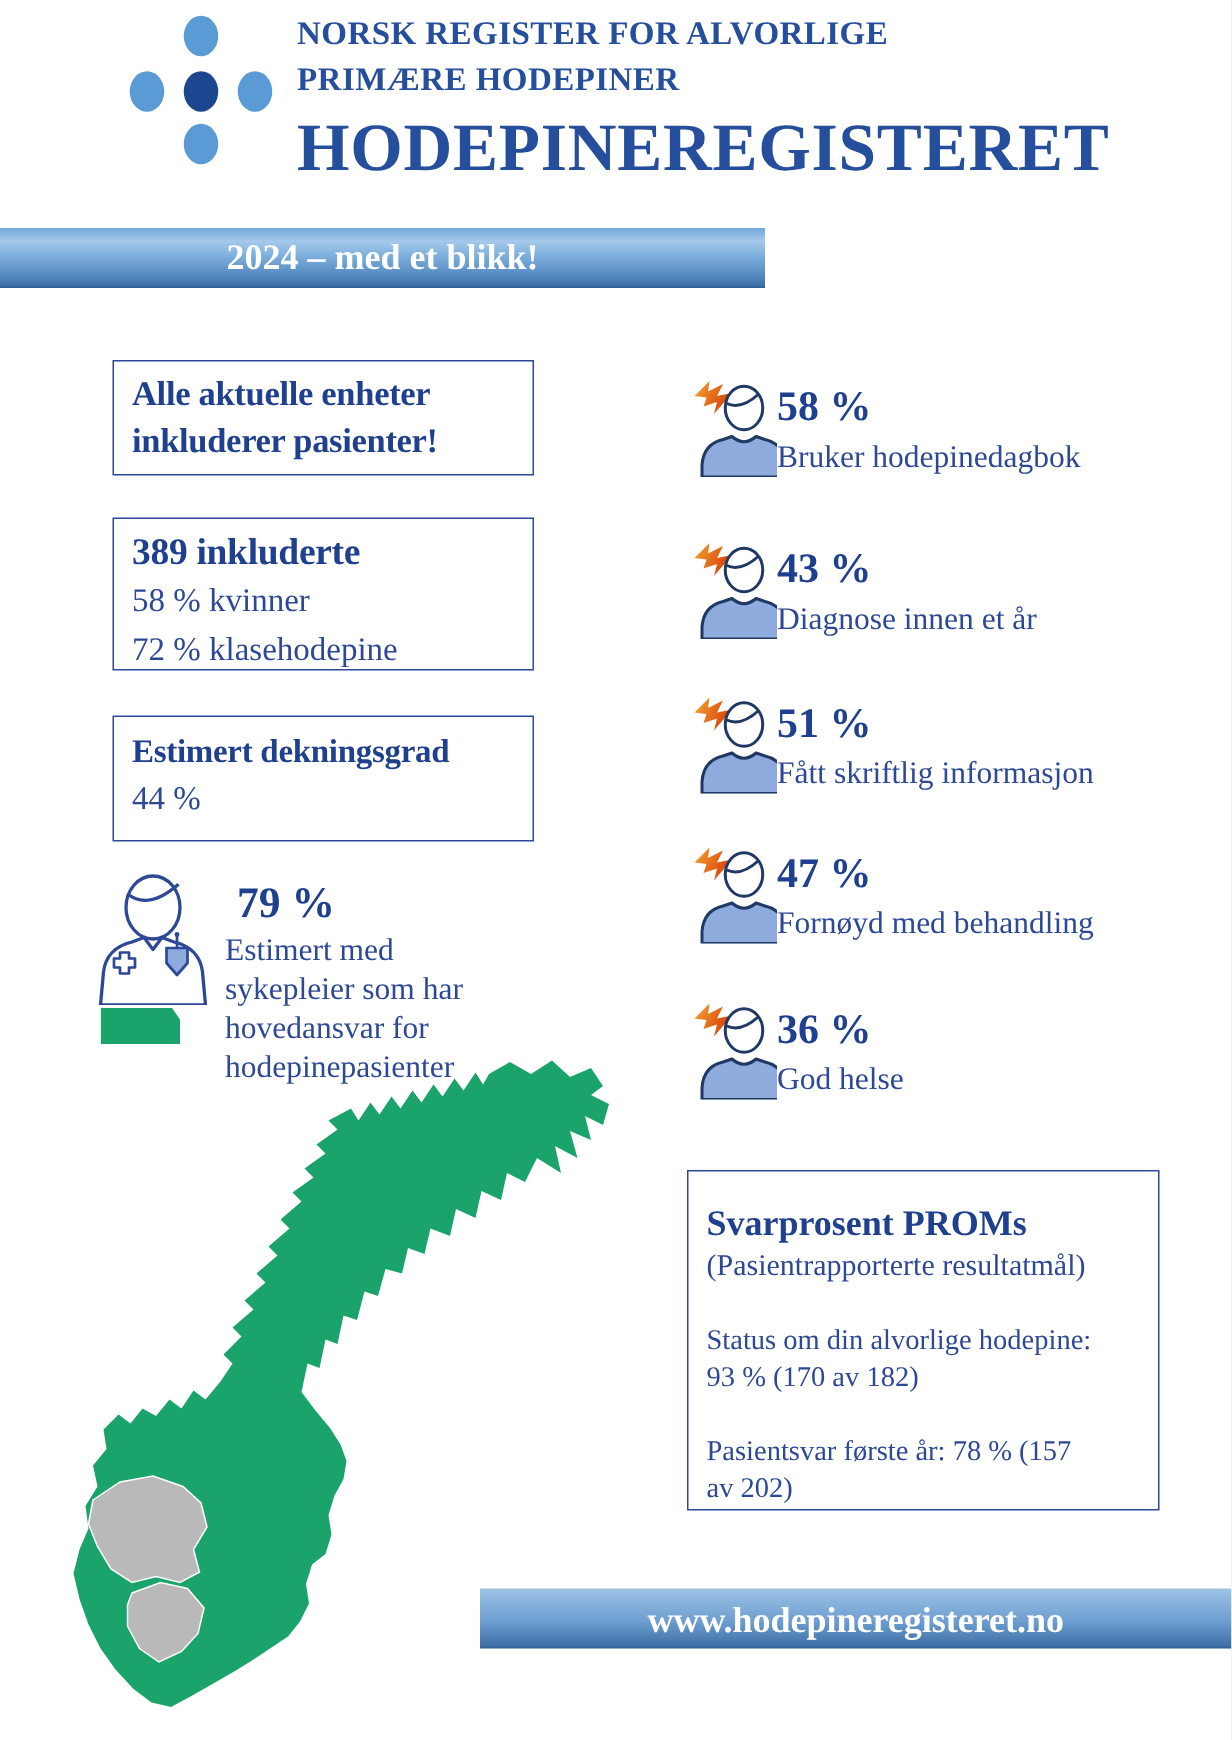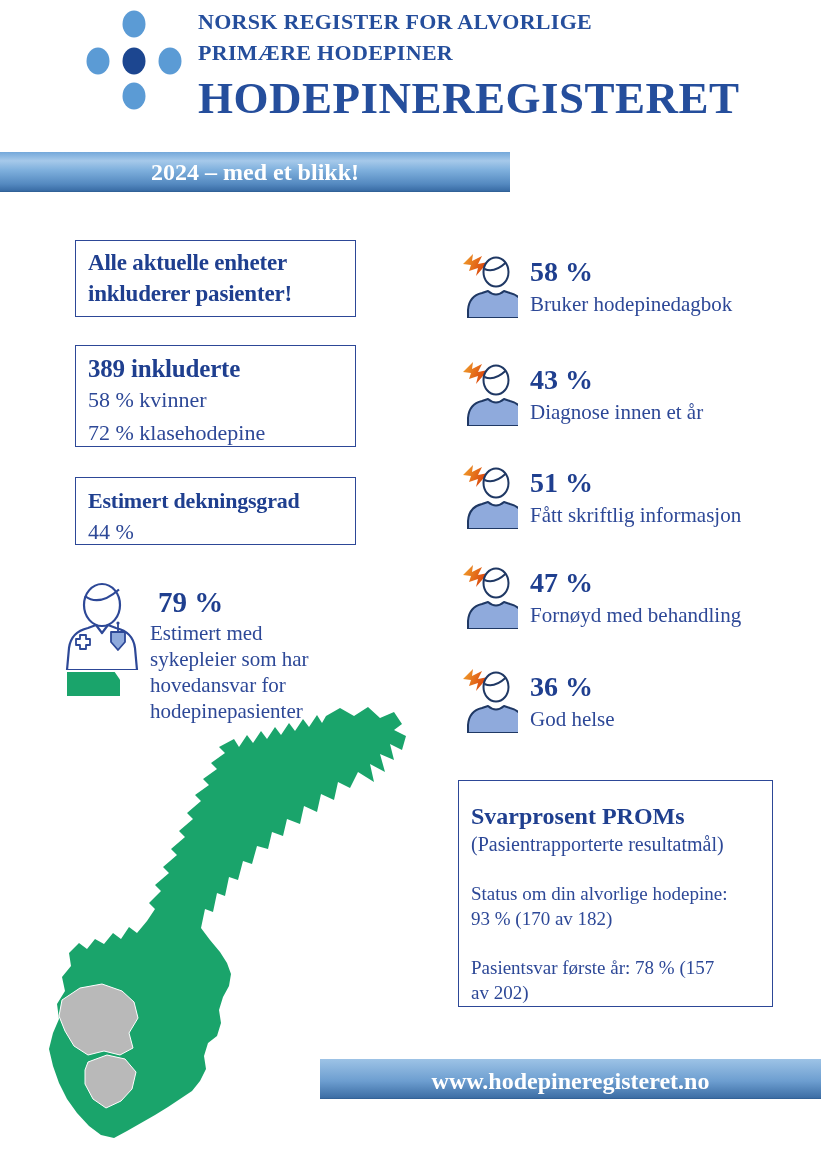--- a/index.html
+++ b/index.html
@@ -25,36 +25,36 @@
     background:linear-gradient(180deg,#9dc3e6 0%,#6d9ed0 55%,#3e6fa6 96%,#2f5b8f 100%);
     color:#ffffff;text-align:center;font-size:24px;font-weight:bold;line-height:44px;
   }
   
   .info-box{
     position:absolute;left:75px;width:281px;box-sizing:border-box;
     border:1.5px solid #2d4897;background:#ffffff;padding:6px 12px;
   }
   .box-units{top:240px;height:77px;}
   .box-included{top:345px;height:102px;}
-  .box-coverage{top:477px;height:68px;}
+  .box-coverage{top:477px;height:84px;}
   .box-title-lg{color:#1f3f8f;font-weight:bold;font-size:23px;line-height:31px;letter-spacing:-.2px;}
   .box-title-md{color:#1f3f8f;font-weight:bold;font-size:25px;line-height:33px;letter-spacing:-.2px;}
   .box-line{color:#2d4897;font-size:22px;line-height:30px;}
   .box-line.gap{margin-top:3px;}
   
   .nurse-icon{position:absolute;left:62px;top:580px;}
   .nurse-percent{position:absolute;left:158px;top:586px;color:#1f3f8f;font-size:29px;font-weight:bold;}
   .nurse-text{position:absolute;left:150px;top:620px;width:230px;color:#2d4897;font-size:21px;line-height:26px;}
   .green-swatch{
     position:absolute;left:67px;top:672px;width:53px;height:24px;background:#1aa46b;
     clip-path:polygon(0 0,90% 0,100% 32%,100% 100%,0 100%);
   }
   
   .stat-item{position:absolute;left:462px;width:340px;height:72px;}
-  .stat-text{position:absolute;left:68px;top:4px;width:275px;}
+  .stat-text{position:absolute;left:56px;top:4px;width:275px;}
   .stat-percent{color:#1f3f8f;font-size:28px;font-weight:bold;line-height:32px;}
   .stat-label{color:#2d4897;font-size:21px;line-height:24px;margin-top:4px;}
   
   .proms-box{
     position:absolute;left:458px;top:780px;width:315px;height:227px;box-sizing:border-box;
     border:1.5px solid #2d4897;padding:20px 12px;
   }
   .proms-title{color:#1f3f8f;font-weight:bold;font-size:24px;line-height:30px;}
   .proms-subtitle{color:#2d4897;font-size:20px;line-height:26px;}
   .proms-line{color:#2d4897;font-size:19px;line-height:25px;}

